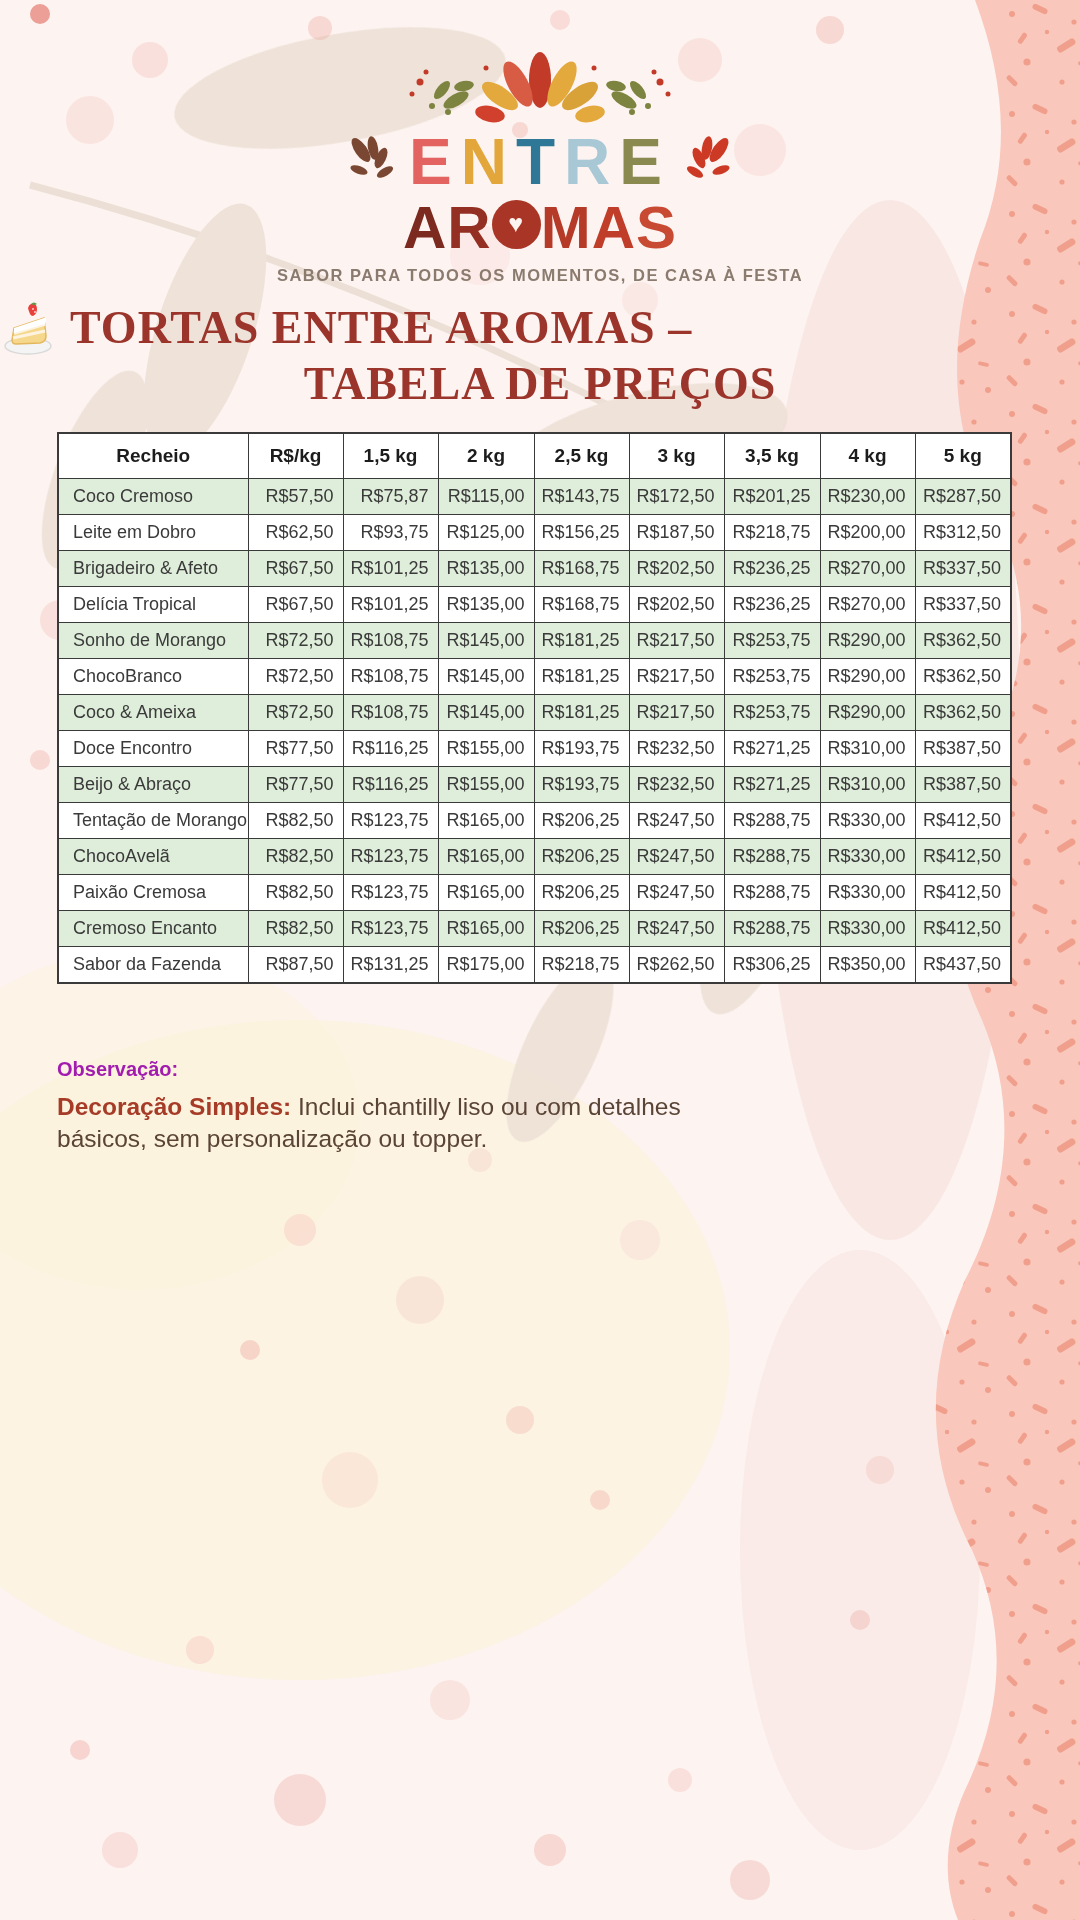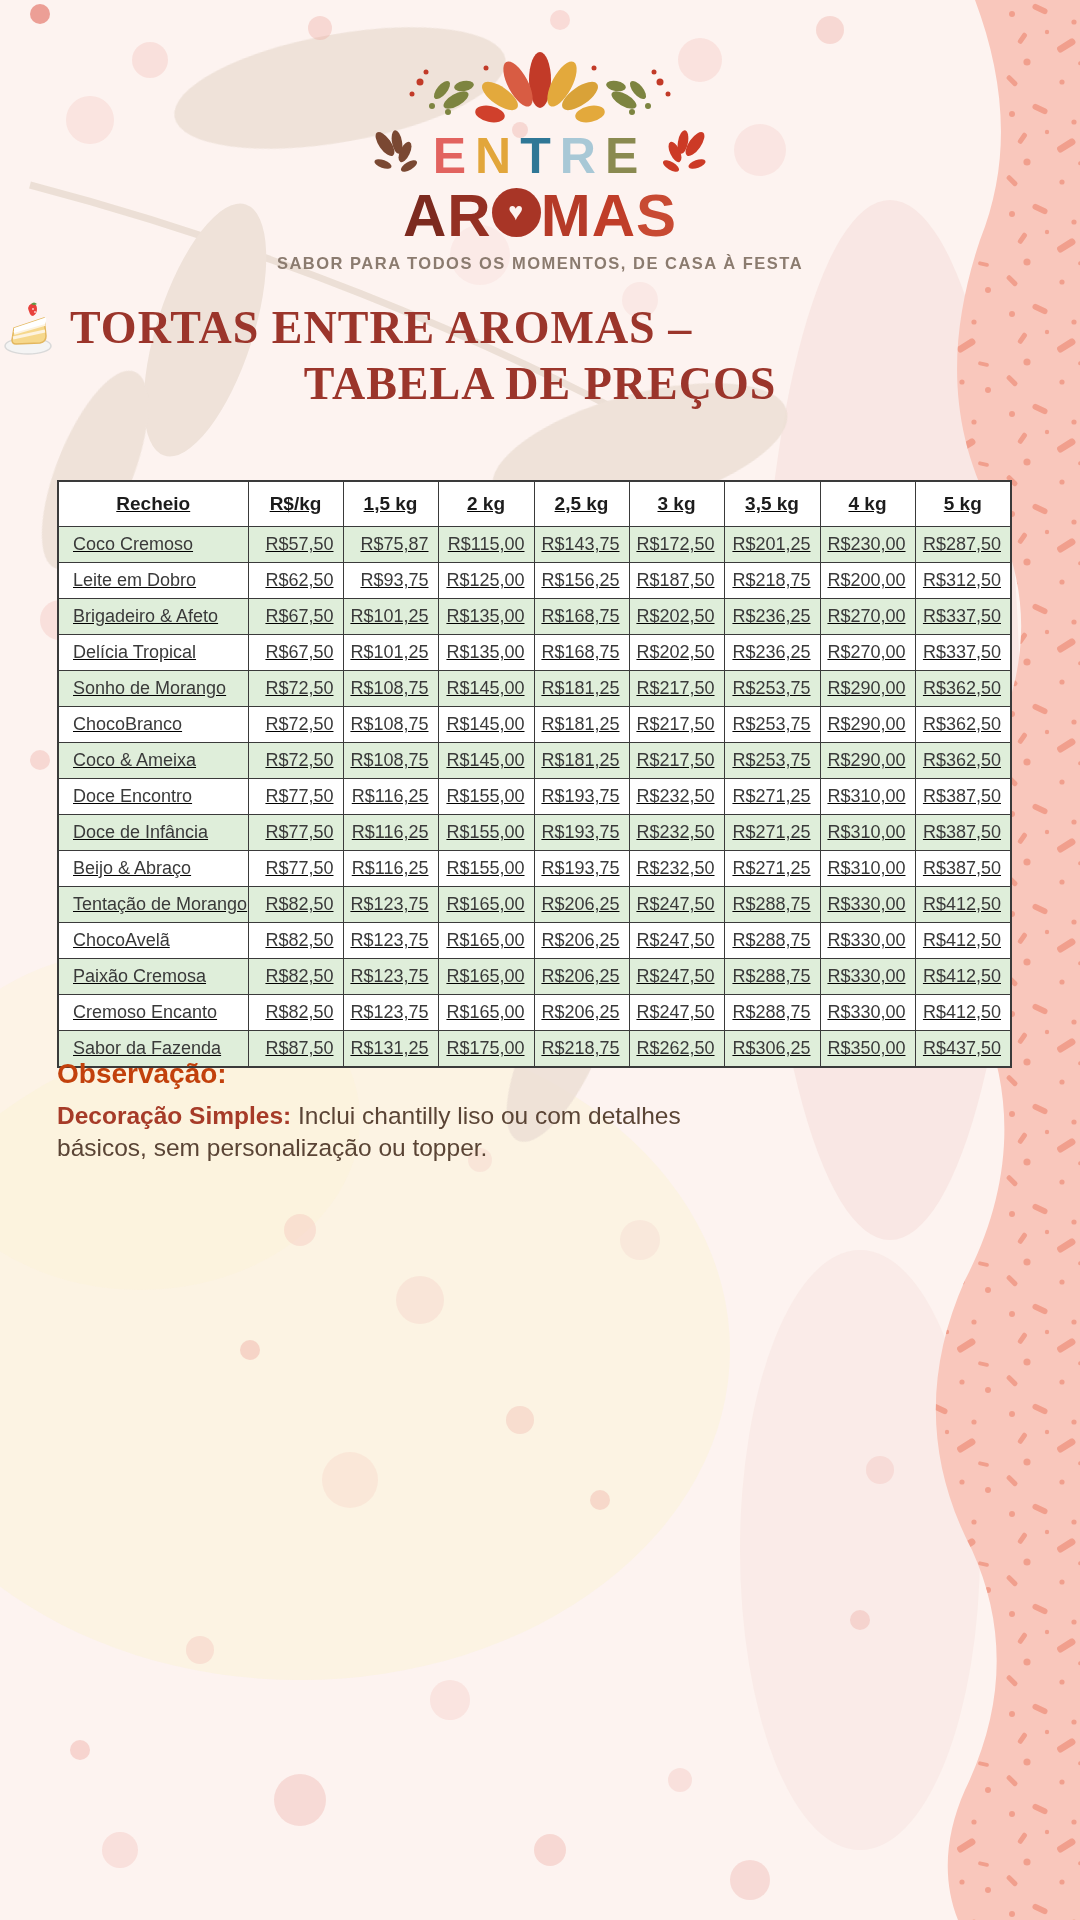--- a/index.html
+++ b/index.html
@@ -4,47 +4,47 @@
 <style>
   html,body{margin:0;padding:0;}
   body{font-family:"Liberation Sans","DejaVu Sans",sans-serif;}
   .page{position:relative;width:1080px;height:1920px;overflow:hidden;background:var(--page_bg,#fdf3f0);}
   .bg-layer{position:absolute;inset:0;z-index:0;}
 
   
   .logo{position:absolute;top:42px;left:0;width:100%;text-align:center;z-index:2;}
   .ornament{display:block;margin:0 auto;}
   .entre-row{display:flex;align-items:center;justify-content:center;gap:16px;margin-top:0px;}
-  .entre-word{font-size:50px;font-weight:bold;letter-spacing:9px;line-height:1;text-decoration:underline;}
+  .entre-word{font-size:64px;font-weight:bold;letter-spacing:9px;line-height:1;text-decoration:underline;}
   .entre-word span{display:inline-block;}
   .aromas-word{font-size:60px;font-weight:bold;letter-spacing:1px;line-height:1;margin-top:4px;}
   .aromas-word span{display:inline-block;}
   .o-heart{width:0.82em;height:0.82em;border-radius:50%;position:relative;vertical-align:-0.02em;}
   .o-heart .heart{position:absolute;left:50%;top:50%;transform:translate(-50%,-54%);font-size:0.42em;color:var(--page_bg,#fdf3f0);line-height:1;}
   .tagline{margin-top:8px;font-size:16.5px;font-weight:bold;letter-spacing:1.5px;color:var(--tagline_color,#8b7b6f);}
 
   
   .doc-title{position:absolute;top:300px;left:0;width:100%;text-align:center;z-index:2;
     font-family:"Liberation Serif","DejaVu Serif",serif;color:var(--title_red,#9b352b);
     font-weight:bold;font-size:46px;line-height:1.2;letter-spacing:1px;}
   .doc-title .line1{display:flex;align-items:center;gap:14px;}
 
   
-  .price-table{position:absolute;left:57px;top:480px;z-index:2;border-collapse:collapse;table-layout:fixed;
-    width:953px;background:#ffffff;border:2px solid var(--table_border,#3a3a3a);text-decoration:underline;}
+  .price-table{position:absolute;left:57px;top:432px;z-index:2;border-collapse:collapse;table-layout:fixed;
+    width:953px;background:#ffffff;border:2px solid var(--table_border,#3a3a3a);}
   .price-table th,.price-table td{border:1px solid var(--table_border,#3a3a3a);overflow:hidden;white-space:nowrap;}
   .price-table th{height:42px;font-size:19px;font-weight:bold;color:#1c1c1c;text-align:center;background:#ffffff;}
   .price-table td{height:33px;font-size:18px;color:#3a3a3a;}
   .price-table td.name{text-align:left;padding-left:14px;}
   .price-table td.price{text-align:right;padding-right:9px;}
   .price-table tbody tr:nth-child(odd){background:var(--row_green,#dfeeda);}
 
   
   .note{position:absolute;left:57px;top:1058px;width:680px;z-index:2;}
-  .note-heading{font-size:28px;font-weight:bold;color:#c2410c;margin:0 0 10px 0;}
+  .note-heading{font-size:20px;font-weight:bold;color:#a21caf;margin:0 0 10px 0;}
   .note-body{font-size:24.5px;line-height:1.32;color:var(--note_text,#5a4435);margin:0;width:650px;}
   .note-body .label{font-weight:bold;color:var(--note_red,#a63b28);}
 </style>
 </head>
 <body>
 
 <div class="page">
 
   <svg class="bg-layer" width="1080" height="1920" viewBox="0 0 1080 1920">
     <defs>
@@ -333,31 +333,20 @@
           <td class="price">R$77,50</td>
           <td class="price">R$116,25</td>
           <td class="price">R$155,00</td>
           <td class="price">R$193,75</td>
           <td class="price">R$232,50</td>
           <td class="price">R$271,25</td>
           <td class="price">R$310,00</td>
           <td class="price">R$387,50</td>
         </tr>
         <tr>
-          <td class="name">Doce de Infância</td>
-          <td class="price">R$77,50</td>
-          <td class="price">R$116,25</td>
-          <td class="price">R$155,00</td>
-          <td class="price">R$193,75</td>
-          <td class="price">R$232,50</td>
-          <td class="price">R$271,25</td>
-          <td class="price">R$310,00</td>
-          <td class="price">R$387,50</td>
-        </tr>
-        <tr>
           <td class="name">Beijo &amp; Abraço</td>
           <td class="price">R$77,50</td>
           <td class="price">R$116,25</td>
           <td class="price">R$155,00</td>
           <td class="price">R$193,75</td>
           <td class="price">R$232,50</td>
           <td class="price">R$271,25</td>
           <td class="price">R$310,00</td>
           <td class="price">R$387,50</td>
         </tr>

